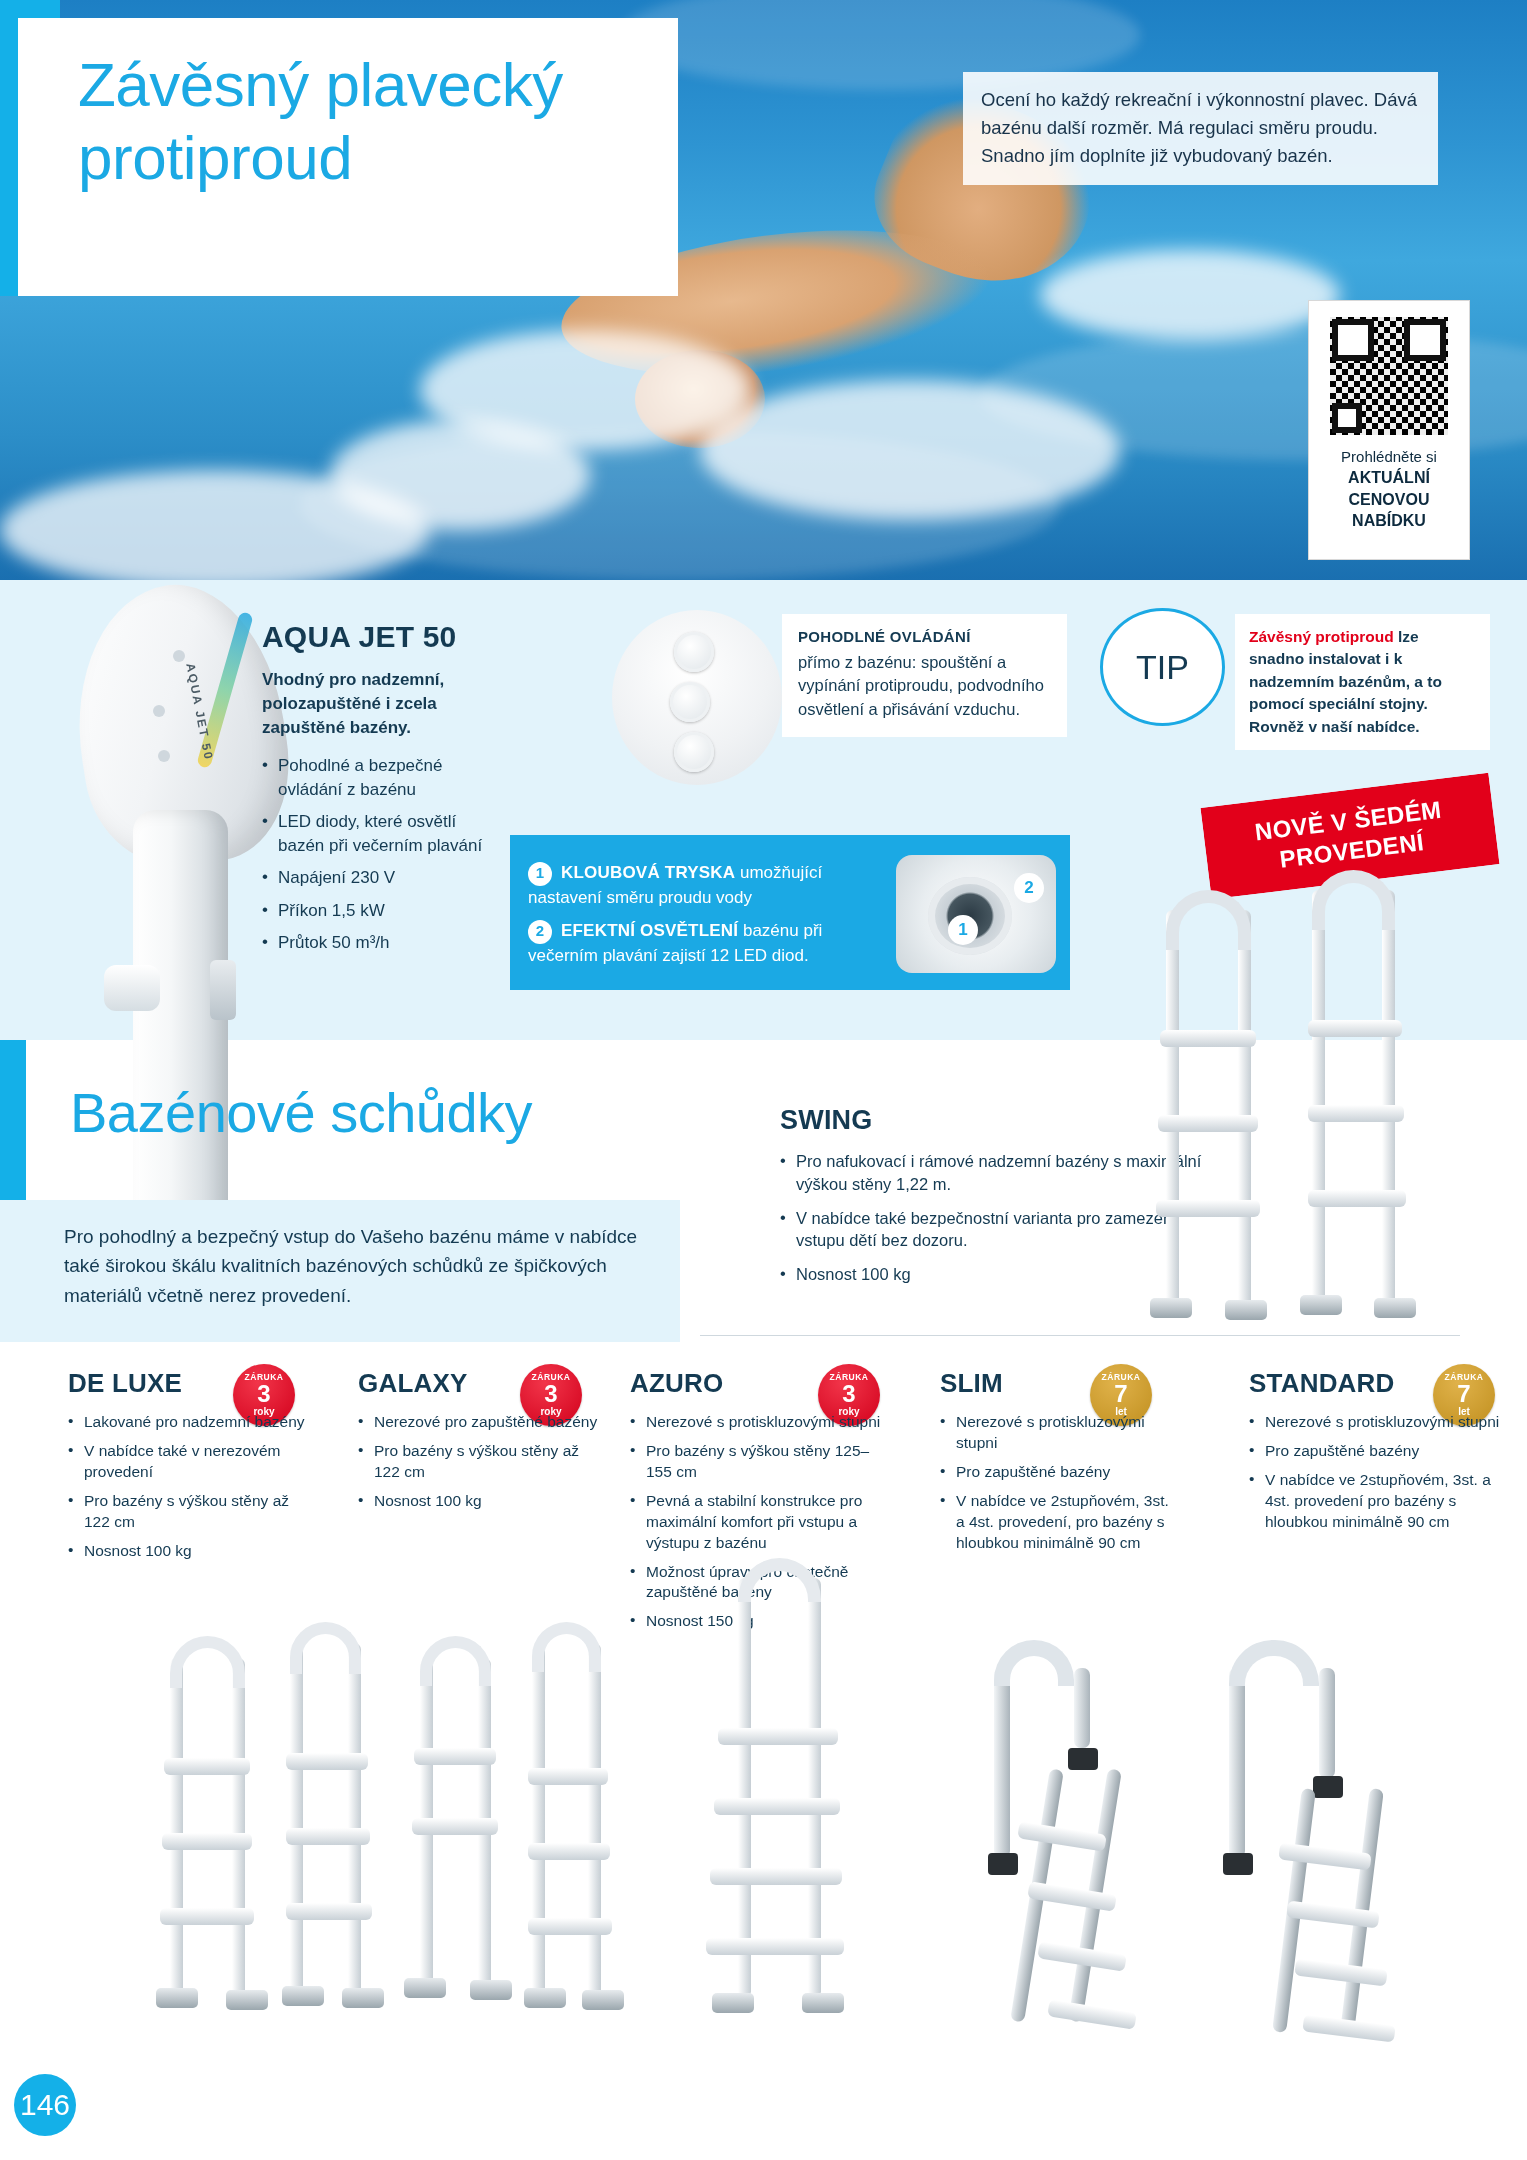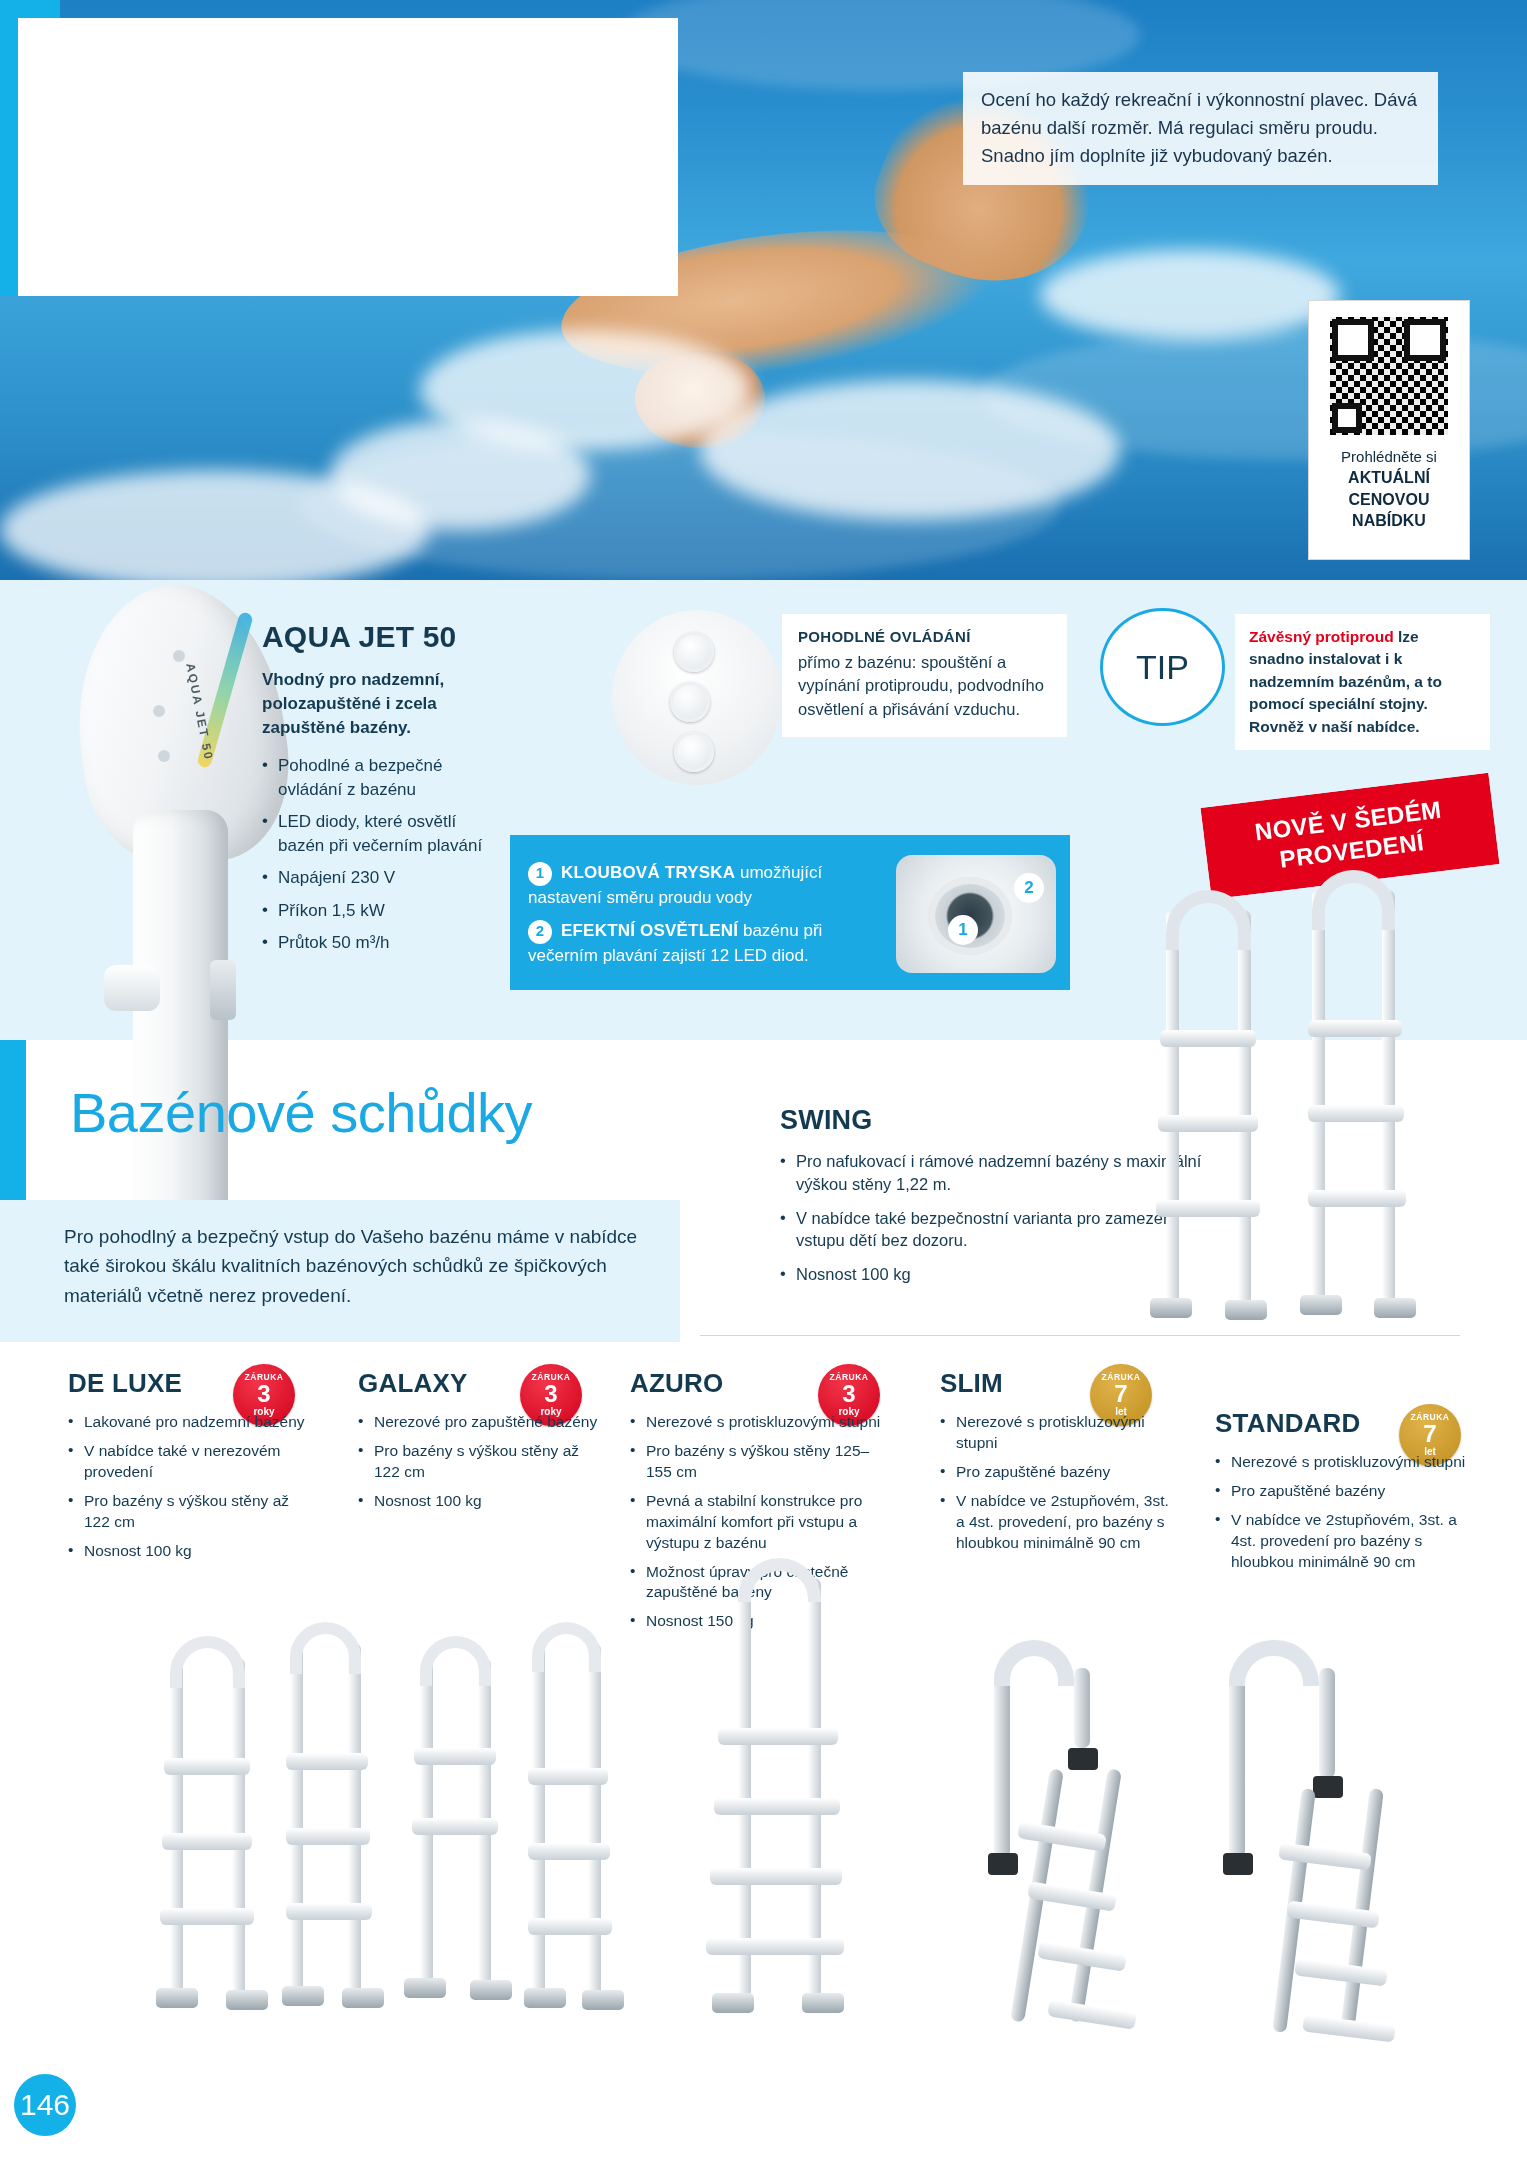--- a/index.html
+++ b/index.html
@@ -299,20 +299,21 @@
   <div id="swimmer-head"></div>
 
   <div class="foam" style="left:420px; top:330px; width:330px; height:120px;"></div>
   <div class="foam" style="left:700px; top:380px; width:420px; height:140px;"></div>
   <div class="foam" style="left:330px; top:420px; width:260px; height:110px;"></div>
   <div class="foam" style="left:1040px; top:250px; width:300px; height:90px;"></div>
   <div class="foam" style="left:0px;   top:470px; width:430px; height:120px;"></div>
 
   <div id="hero-left-band"></div>
   <div id="title-panel"></div>
+  <div id="hero-title">Závěsný plavecký protiproud</div>
 
   <div id="hero-desc">Ocení ho každý rekreační i výkonnostní plavec. Dává bazénu další rozměr. Má regulaci směru proudu. Snadno jím doplníte již vybudovaný bazén.</div>
 
   <div id="qr-card">
     <div id="qr-code">
         <span></span>
       </div>
     <div id="qr-caption">
       <span>Prohlédněte si</span>
       <b>AKTUÁLNÍ</b>
@@ -471,21 +472,21 @@
       <span class="s2">7</span>
       <span class="s3">let</span>
     </div>
     <ul class="bullets">
       <li>Nerezové s protiskluzovými stupni</li>
       <li>Pro zapuštěné bazény</li>
       <li>V nabídce ve 2stupňovém, 3st. a 4st. provedení, pro bazény s hloubkou minimálně 90 cm</li>
     </ul>
   </div>
 
-  <div class="col" style="left:1215px; width:255px;margin-top:40px;">
+  <div class="col" style="left:1249px; width:255px;">
     <div class="col-title">STANDARD</div>
     <div class="seal gold" style="left:184px;">
       <span class="s1">ZÁRUKA</span>
       <span class="s2">7</span>
       <span class="s3">let</span>
     </div>
     <ul class="bullets">
       <li>Nerezové s protiskluzovými stupni</li>
       <li>Pro zapuštěné bazény</li>
       <li>V nabídce ve 2stupňovém, 3st. a 4st. provedení pro bazény s hloubkou minimálně 90 cm</li>

